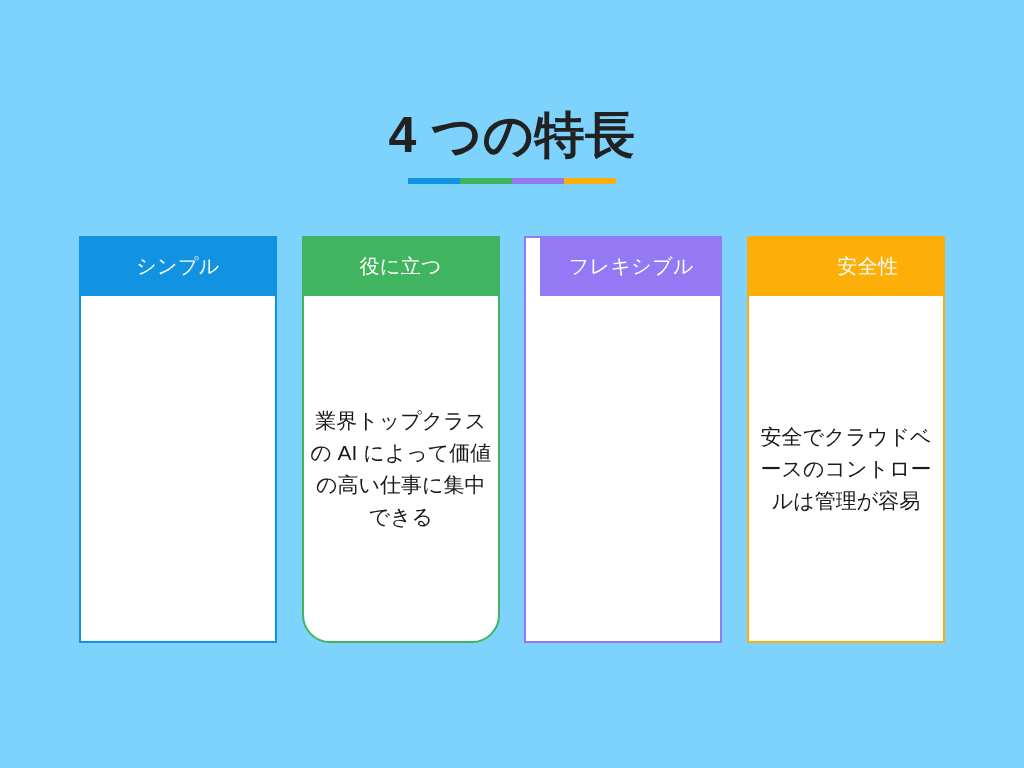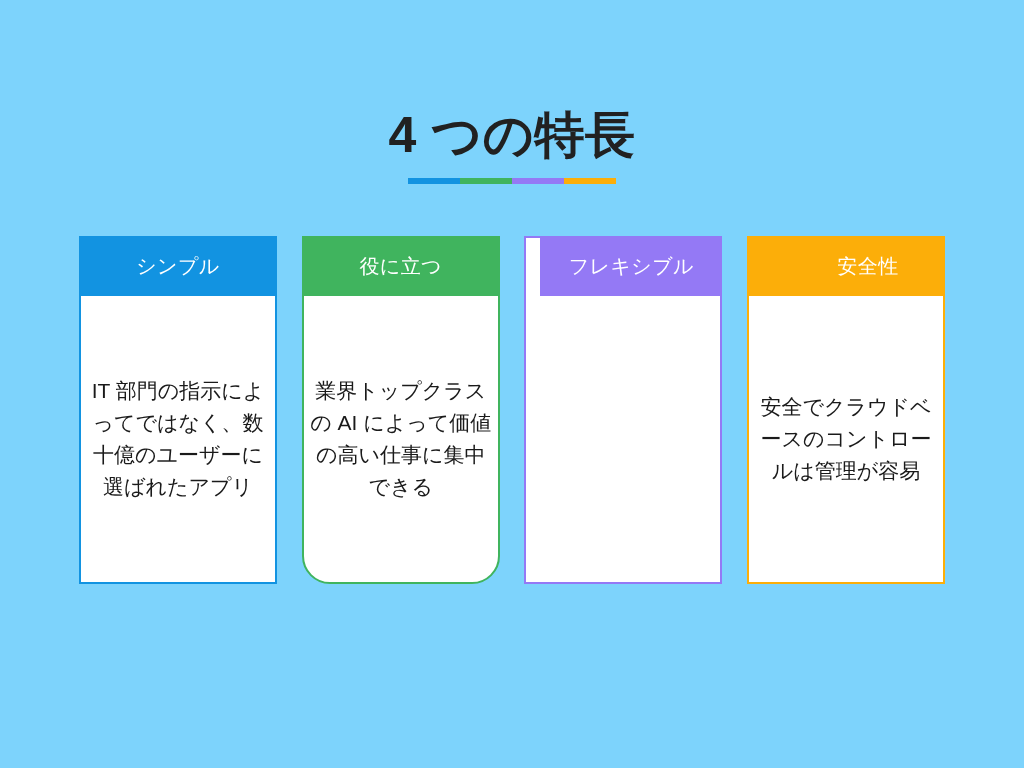--- a/index.html
+++ b/index.html
@@ -58,21 +58,21 @@
     left: 79px;
     top: 236px;
     width: 866px;
     height: 410px;
     display: flex;
     justify-content: space-between;
   }
 
   .card {
     width: 198px;
-    height: 348px;
+    height: 407px;
     box-sizing: border-box;
     background: #ffffff;
     border-style: solid;
     border-width: 2px;
     display: flex;
     flex-direction: column;
   }
 
   .card-header {
     height: 60px;
@@ -124,23 +124,20 @@
       <span class="accent-seg" style="background: rgb(252, 174, 9);"></span>
     </div>
   </div>
 
   <div class="cards">
 
     <div class="card" style="border-color: rgb(18, 147, 225);">
       <div class="card-header" style="background: rgb(18, 147, 225);">
         <span class="card-header-label">シンプル</span>
       </div>
-      <div class="card-body">
-        <p class="card-body-text">IT 部門の指示によってではなく、数十億のユーザーに選ばれたアプリ</p>
-      </div>
     </div>
 
     <div class="card" style="border-color: rgb(64, 180, 94); border-radius: 28px;">
       <div class="card-header" style="background: rgb(64, 180, 94);">
         <span class="card-header-label">役に立つ</span>
       </div>
       <div class="card-body">
         <p class="card-body-text">業界トップクラスの AI によって価値の高い仕事に集中できる</p>
       </div>
     </div>

